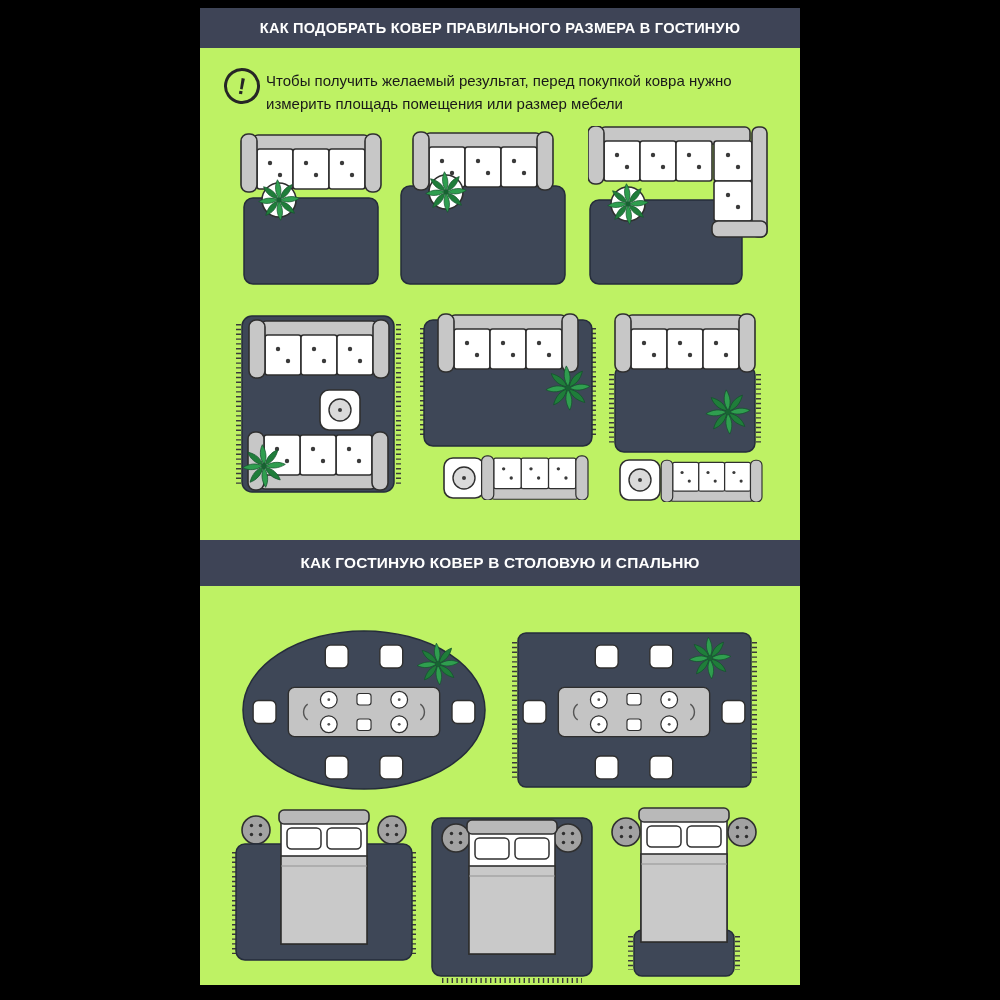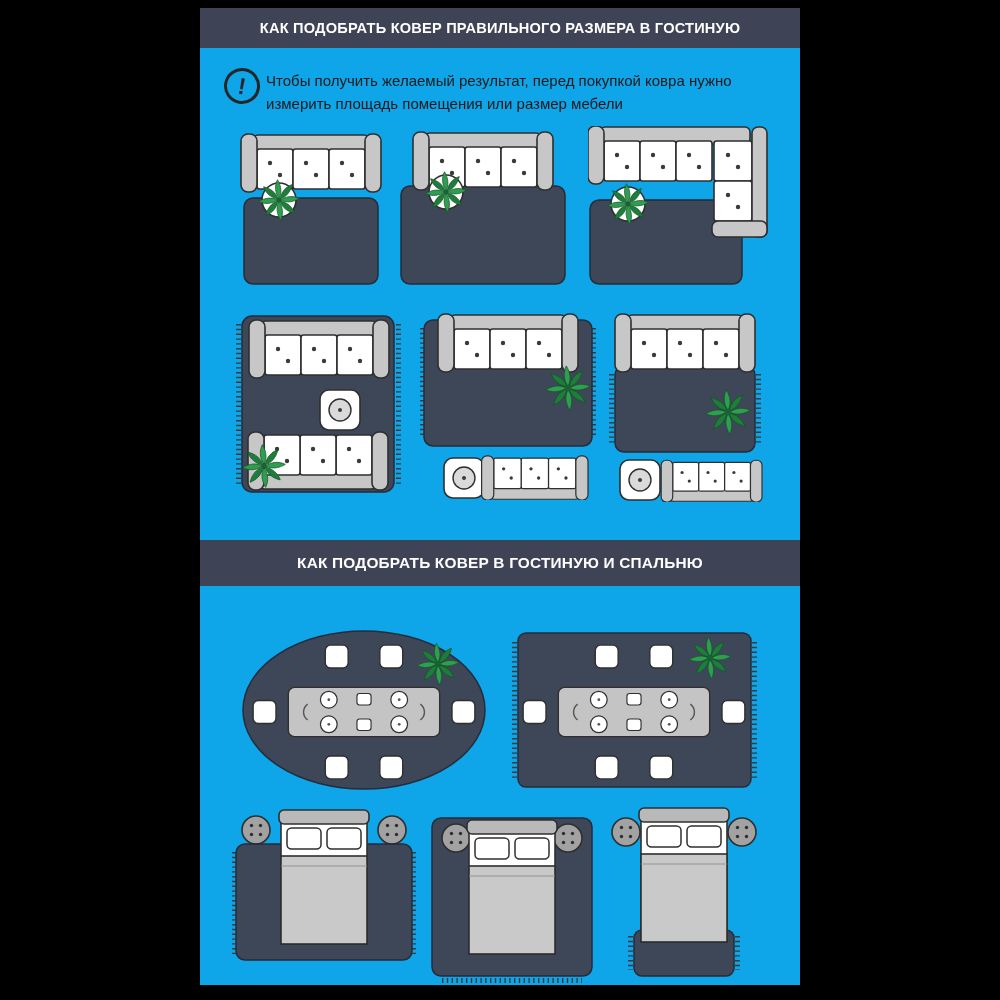--- a/index.html
+++ b/index.html
@@ -1,18 +1,18 @@
 <!DOCTYPE html>
 <html><head>
 <meta charset="utf-8">
 <style>
   html,body{margin:0;padding:0;background:#000;}
   .page{position:relative;width:1000px;height:1000px;background:#000;overflow:hidden;
         font-family:"Liberation Sans",sans-serif;}
-  .panel{position:absolute;left:200px;top:8px;width:600px;height:977px;background:#0ea5e9;}
+  .panel{position:absolute;left:200px;top:8px;width:600px;height:977px;background:#bef264;}
   .header-bar{position:absolute;left:0;width:100%;background:#3e4456;color:#fff;
         display:flex;align-items:center;justify-content:center;font-weight:bold;
         font-size:14.6px;letter-spacing:.2px;text-align:center;}
   #hdr1{top:0;height:40px;}
   #hdr2{top:532px;height:46px;font-size:15.4px;}
   .note-icon{position:absolute;left:24px;top:60px;width:36px;height:36px;border:3px solid #262626;
         border-radius:50%;display:flex;align-items:center;justify-content:center;
         font-weight:bold;font-size:23px;color:#262626;transform:rotate(10deg);box-sizing:border-box;}
   .note-text{position:absolute;left:66px;top:62px;width:472px;font-size:15px;line-height:1.5;
         color:#191919;font-weight:500;}
@@ -185,21 +185,21 @@
         <line x1="152.5" y1="62" x2="152.5" y2="134" stroke="#3a3a3a" stroke-width="5" stroke-dasharray="1.4 3.4"></line>
         <rect x="9" y="54" width="140" height="86" rx="9" fill="#3e4757" stroke="#252c3b" stroke-width="1.5"></rect>
         <use href="#g-sofa" transform="translate(9,2)"></use>
         <use href="#g-plant" transform="translate(122,100) scale(0.85)"></use>
         <use href="#g-squarechair" transform="translate(14,148)"></use>
         <use href="#g-sofa" transform="translate(156,190) rotate(180) scale(0.72)"></use>
       </svg>
     </div>
 
     <div id="hdr2" class="header-bar">
-      <span>КАК ПОДОБРАТЬ КОВЕР В ГОСТИНУЮ И СПАЛЬНЮ</span>
+      <span>КАК ГОСТИНУЮ КОВЕР В СТОЛОВУЮ И СПАЛЬНЮ</span>
     </div>
 
     <div class="diagram" style="left:38px;top:620px;width:252px;height:165px">
       <svg viewBox="0 0 252 165">
         <ellipse cx="126" cy="82" rx="121" ry="79" fill="#3e4757" stroke="#252c3b" stroke-width="1.5"></ellipse>
         <use href="#g-dining" transform="translate(126,84) scale(0.88)"></use>
         <use href="#g-plant" transform="translate(200,36) scale(0.8)"></use>
       </svg>
     </div>
 

